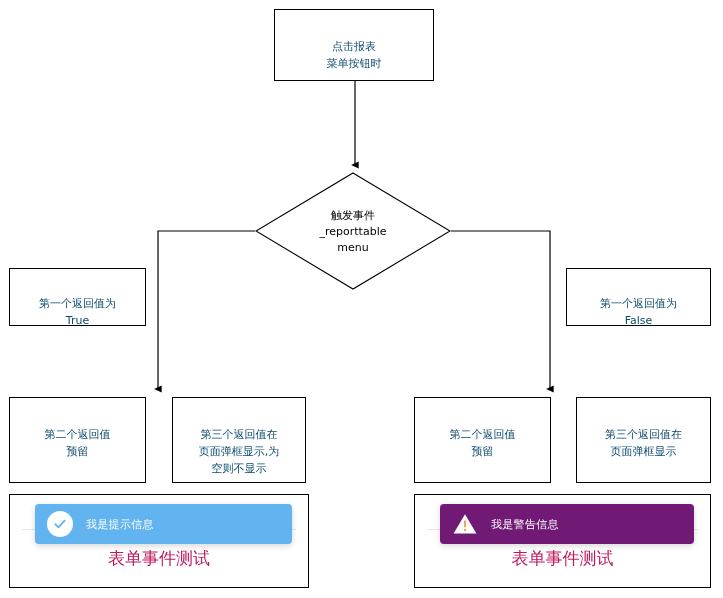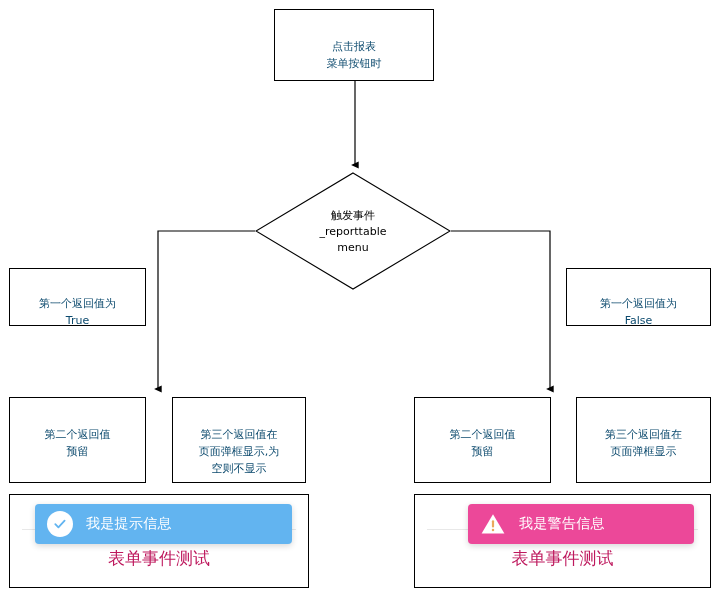--- a/index.html
+++ b/index.html
@@ -173,21 +173,21 @@
     flex: 0 0 auto;
   }
   .toast-icon.circle-check {
     background: #ffffff;
   }
   .toast-icon.warn {
     background: transparent;
   }
   .toast-msg {
     margin-left: 13px;
-    font-size: 14px;
+    font-size: 11px;
     color: #ffffff;
     letter-spacing: 0.3px;
     font-family: Liberation Serif, serif;
   }
   .shot-title {
     position: absolute;
     left: 0;
     right: 0;
     top: 52px;
     text-align: center;
@@ -271,21 +271,21 @@
         </span>
         <span class="toast-msg">我是提示信息</span>
       </div>
       <div class="shot-title">表单事件测试</div>
     </div>
   </div>
 
   <div class="shot-panel" id="panel-warning">
     <div class="shot-inner">
       <div class="shot-divider"></div>
-      <div class="toast" id="toast-warning" style="background: #ec4899; margin-left: 28px;">
+      <div class="toast" id="toast-warning" style="background: #701a75;">
         <span class="toast-icon warn">
           <svg width="26" height="24" viewBox="0 0 26 24">
             <path d="M13,2.2 L24.4,21.4 L1.6,21.4 Z" fill="#ffffff"></path>
             <rect x="11.9" y="8.2" width="2.2" height="7.4" rx="1.05" fill="#eaa95c"></rect>
             <circle cx="13" cy="18.1" r="1.25" fill="#eaa95c"></circle>
           </svg>
         </span>
         <span class="toast-msg">我是警告信息</span>
       </div>
       <div class="shot-title">表单事件测试</div>

